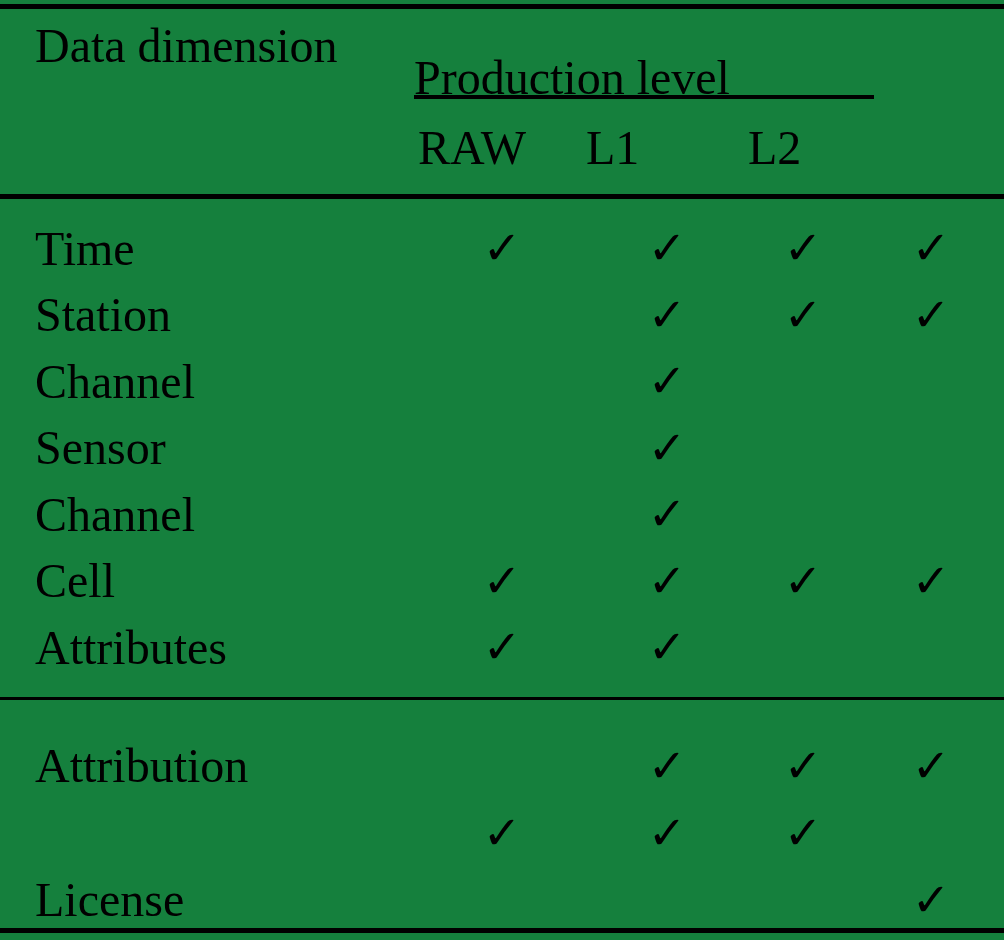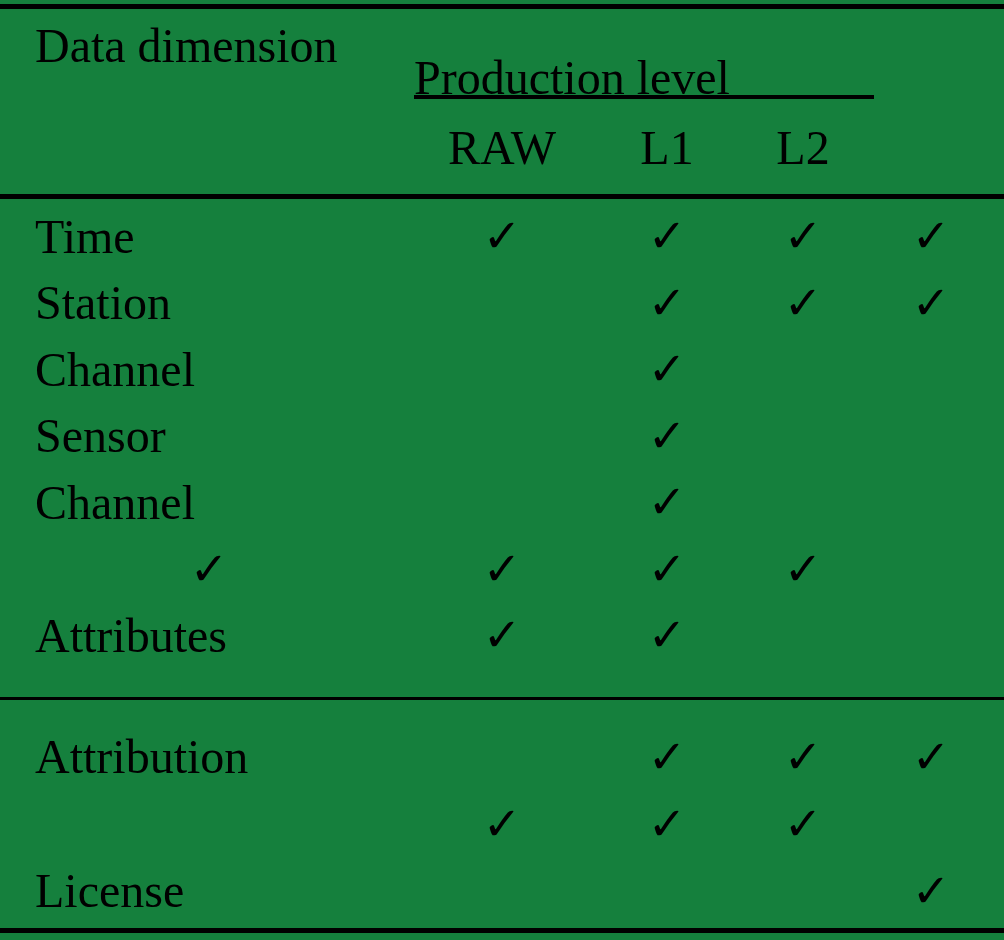--- a/index.html
+++ b/index.html
@@ -59,28 +59,28 @@
     align-items: center;
   }
   .subheaders {
     position: absolute;
     left: 0;
     top: 108px;
     width: 1004px;
     height: 78px;
     font-size: 48px;
   }
-  .subheaders .cell { text-align: center; }
+  .subheaders .cell { text-align: left; }
   .section {
     position: absolute;
     left: 0;
     width: 1004px;
   }
-  .section-1 { top: 199px; padding-top: 4px; }
-  .section-2 { top: 700px; padding-top: 23px;  }
+  .section-1 { top: 199px; padding-top: 16px; }
+  .section-2 { top: 728px; padding-top: 4px;  }
   .section .grid-row { height: 66.5px; }
   .section-2 .grid-row { height: 67px; }
   .cell-label {
     padding-left: 35px;
     font-size: 48px;
     white-space: nowrap;
   }
   .cell-check {
     text-align: center;
     font-size: 46px;
@@ -139,20 +139,21 @@
         <div class="cell-check"></div>
       </div>
       <div class="grid-row">
         <div class="cell-label">Channel</div>
         <div class="cell-check"></div>
         <div class="cell-check">✓</div>
         <div class="cell-check"></div>
         <div class="cell-check"></div>
       </div>
       <div class="grid-row">
+        <div class="cell-label">Cell</div>
         <div class="cell-check">✓</div>
         <div class="cell-check">✓</div>
         <div class="cell-check">✓</div>
         <div class="cell-check">✓</div>
       </div>
       <div class="grid-row">
         <div class="cell-label">Attributes</div>
         <div class="cell-check">✓</div>
         <div class="cell-check">✓</div>
         <div class="cell-check"></div>

